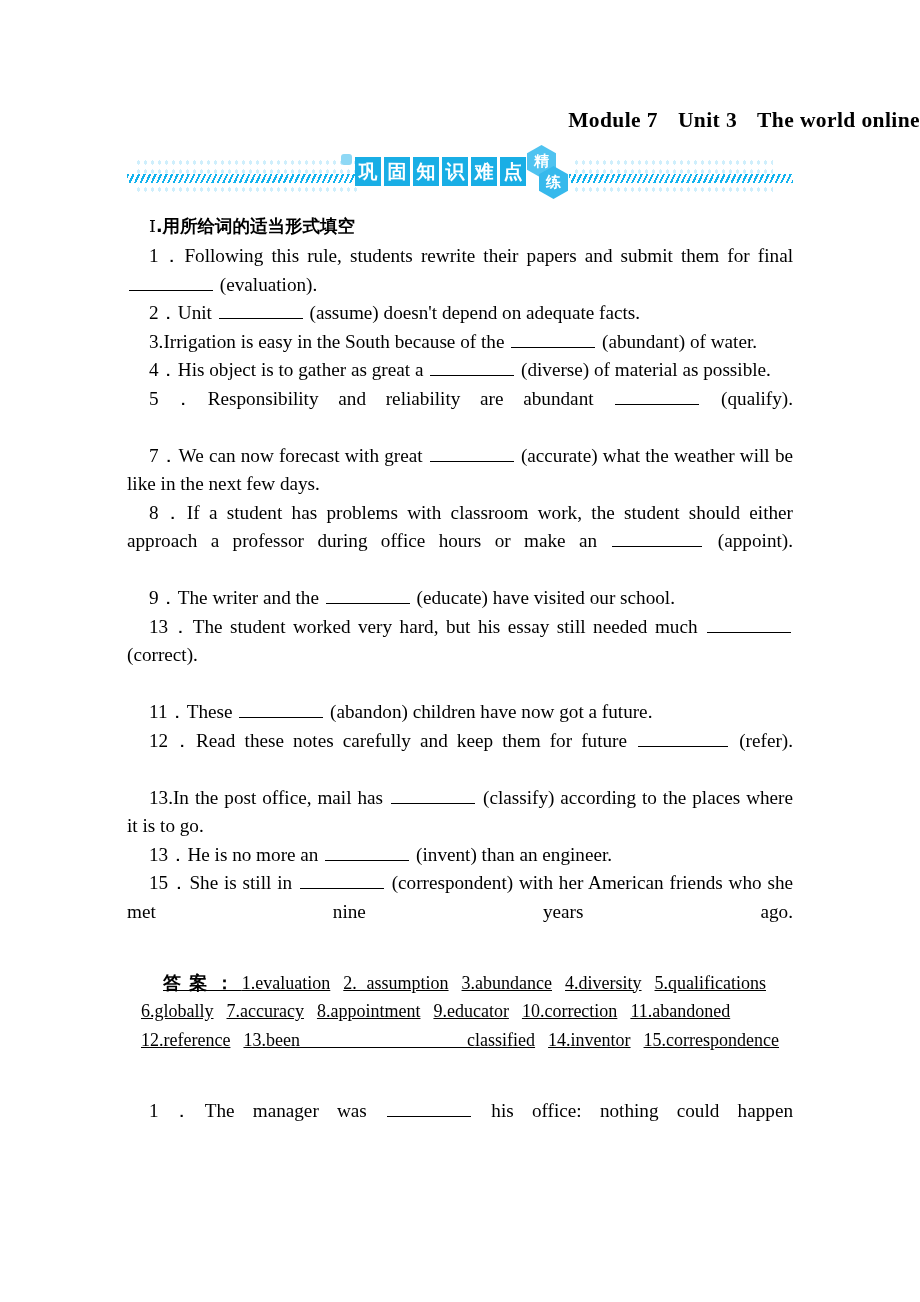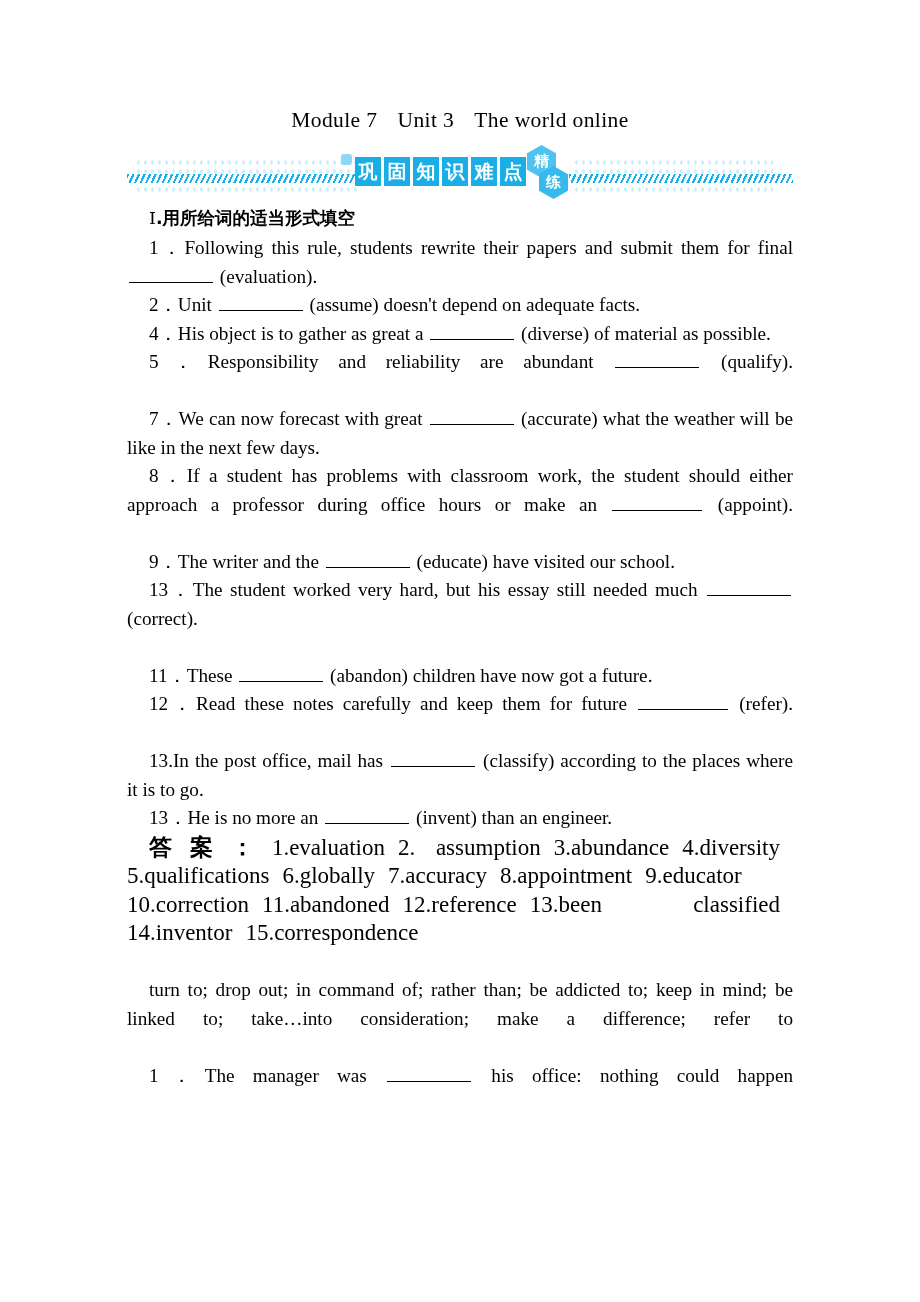--- a/index.html
+++ b/index.html
@@ -22,23 +22,23 @@
     width: 920px;
     height: 1302px;
   }
 
   
   .doc-title {
     position: absolute;
     left: 0;
     top: 108px;
     width: 920px;
-    text-align: center;
+    text-align: right;
     font-size: 21.5px;
-    font-weight: normal;
+    font-weight: bold;
     letter-spacing: 0.4px;
     font-family: "Liberation Serif", "DejaVu Serif", serif;
   }
   .doc-title .gap { display: inline-block; width: 20px; }
 
   
   .banner {
     position: absolute;
     left: 127px;
     top: 152px;
@@ -120,21 +120,21 @@
     top: 204px;
     width: 666px;
   }
 
   .sec-head {
     font-family: "DejaVu Sans", sans-serif;
     font-size: 17.5px;
     font-weight: bold;
     text-indent: 22px;
     line-height: 28px;
-    margin: 0 0 2px 0;
+    margin: 8px 0 2px 0;
   }
   .sec-head .rn {
     font-family: "Liberation Serif", "DejaVu Serif", serif;
     font-weight: normal;
   }
 
   p.q {
     margin: 0;
     font-size: 19.2px;
     line-height: 28.5px;
@@ -144,25 +144,26 @@
     font-family: Liberation Serif, serif;
   }
   p.q.just-all { text-align: justify; }
   p.q.just-all::after {
     content: "";
     display: inline-block;
     width: 100%;
   }
 
   p.ans {
-    margin: 0;
-    font-size: 23px;
+    margin: 14px;
+    font-size: 18px;
     line-height: 28.5px;
     text-indent: 22px;
     text-align: justify;
+    text-decoration: underline;
   }
   p.ans::after { content: ""; display: inline-block; width: 100%; }
   .ans-label {
     font-family: "DejaVu Sans", sans-serif;
     font-weight: bold;
     letter-spacing: 3px;
   }
   .sp { display: inline-block; width: 13px; }
 
   p.phrases {
@@ -212,20 +213,21 @@
   </div>
 
   <div class="body-area">
 
     <p class="sec-head"><span class="rn">Ⅰ</span><span>.用所给词的适当形式填空</span></p>
 
     <p class="q"><span>1．</span><span>Following this rule, students rewrite their papers and submit them for final </span><span class="blank"></span><span> (evaluation).</span></p>
 
     <p class="q"><span>2．</span><span>Unit </span><span class="blank"></span><span> (assume) doesn't depend on adequate facts.</span></p>
 
+    <p class="q"><span>3.</span><span>Irrigation is easy in the South because of the </span><span class="blank"></span><span> (abundant) of water.</span></p>
 
     <p class="q"><span>4．</span><span>His object is to gather as great a </span><span class="blank"></span><span> (diverse) of material as possible.</span></p>
 
     <p class="q just-all"><span>5．</span><span>Responsibility and reliability are abundant </span><span class="blank"></span><span> (qualify).</span></p>
 
 
     <p class="q"><span>7．</span><span>We can now forecast with great </span><span class="blank"></span><span> (accurate) what the weather will be like in the next few days.</span></p>
 
     <p class="q just-all"><span>8．</span><span>If a student has problems with classroom work, the student should either approach a professor during office hours or make an </span><span class="blank w2"></span><span> (appoint).</span></p>
 
@@ -234,22 +236,22 @@
     <p class="q just-all"><span>13．</span><span>The student worked very hard, but his essay still needed much </span><span class="blank"></span><span> (correct).</span></p>
 
     <p class="q"><span>11．</span><span>These </span><span class="blank"></span><span> (abandon) children have now got a future.</span></p>
 
     <p class="q just-all"><span>12．</span><span>Read these notes carefully and keep them for future </span><span class="blank w2"></span><span> (refer).</span></p>
 
     <p class="q"><span>13.</span><span>In the post office, mail has </span><span class="blank"></span><span> (classify) according to the places where it is to go.</span></p>
 
     <p class="q"><span>13．</span><span>He is no more an </span><span class="blank"></span><span> (invent) than an engineer.</span></p>
 
+    <p class="q just-all"><span>15．</span><span>She is still in </span><span class="blank"></span><span> (correspondent) with her American friends who she met nine years ago.</span></p>
 
     <p class="ans"><span class="ans-label">答案：</span><span>1.evaluation</span><span class="sp"></span><span>2. assumption</span><span class="sp"></span><span>3.abundance</span><span class="sp"></span><span>4.diversity</span><span class="sp"></span><span>5.qualifications</span><span class="sp"></span><span>6.globally</span><span class="sp"></span><span>7.accuracy</span><span class="sp"></span><span>8.appointment</span><span class="sp"></span><span>9.educator</span><span class="sp"></span><span>10.correction</span><span class="sp"></span><span>11.abandoned</span><span class="sp"></span><span>12.reference</span><span class="sp"></span><span>13.been classified</span><span class="sp"></span><span>14.inventor</span><span class="sp"></span><span>15.correspondence</span></p>
 
 
-    <p class="phrases">turn to; drop out; in command of; rather than; be addicted to; keep in mind; be linked to; take…into consideration; make a difference;    refer to</p>
 
     <p class="q just-all"><span>1．</span><span>The manager was </span><span class="blank"></span><span> his office: nothing could happen</span></p>
 
   </div>
 </div>
 
 </body></html>

